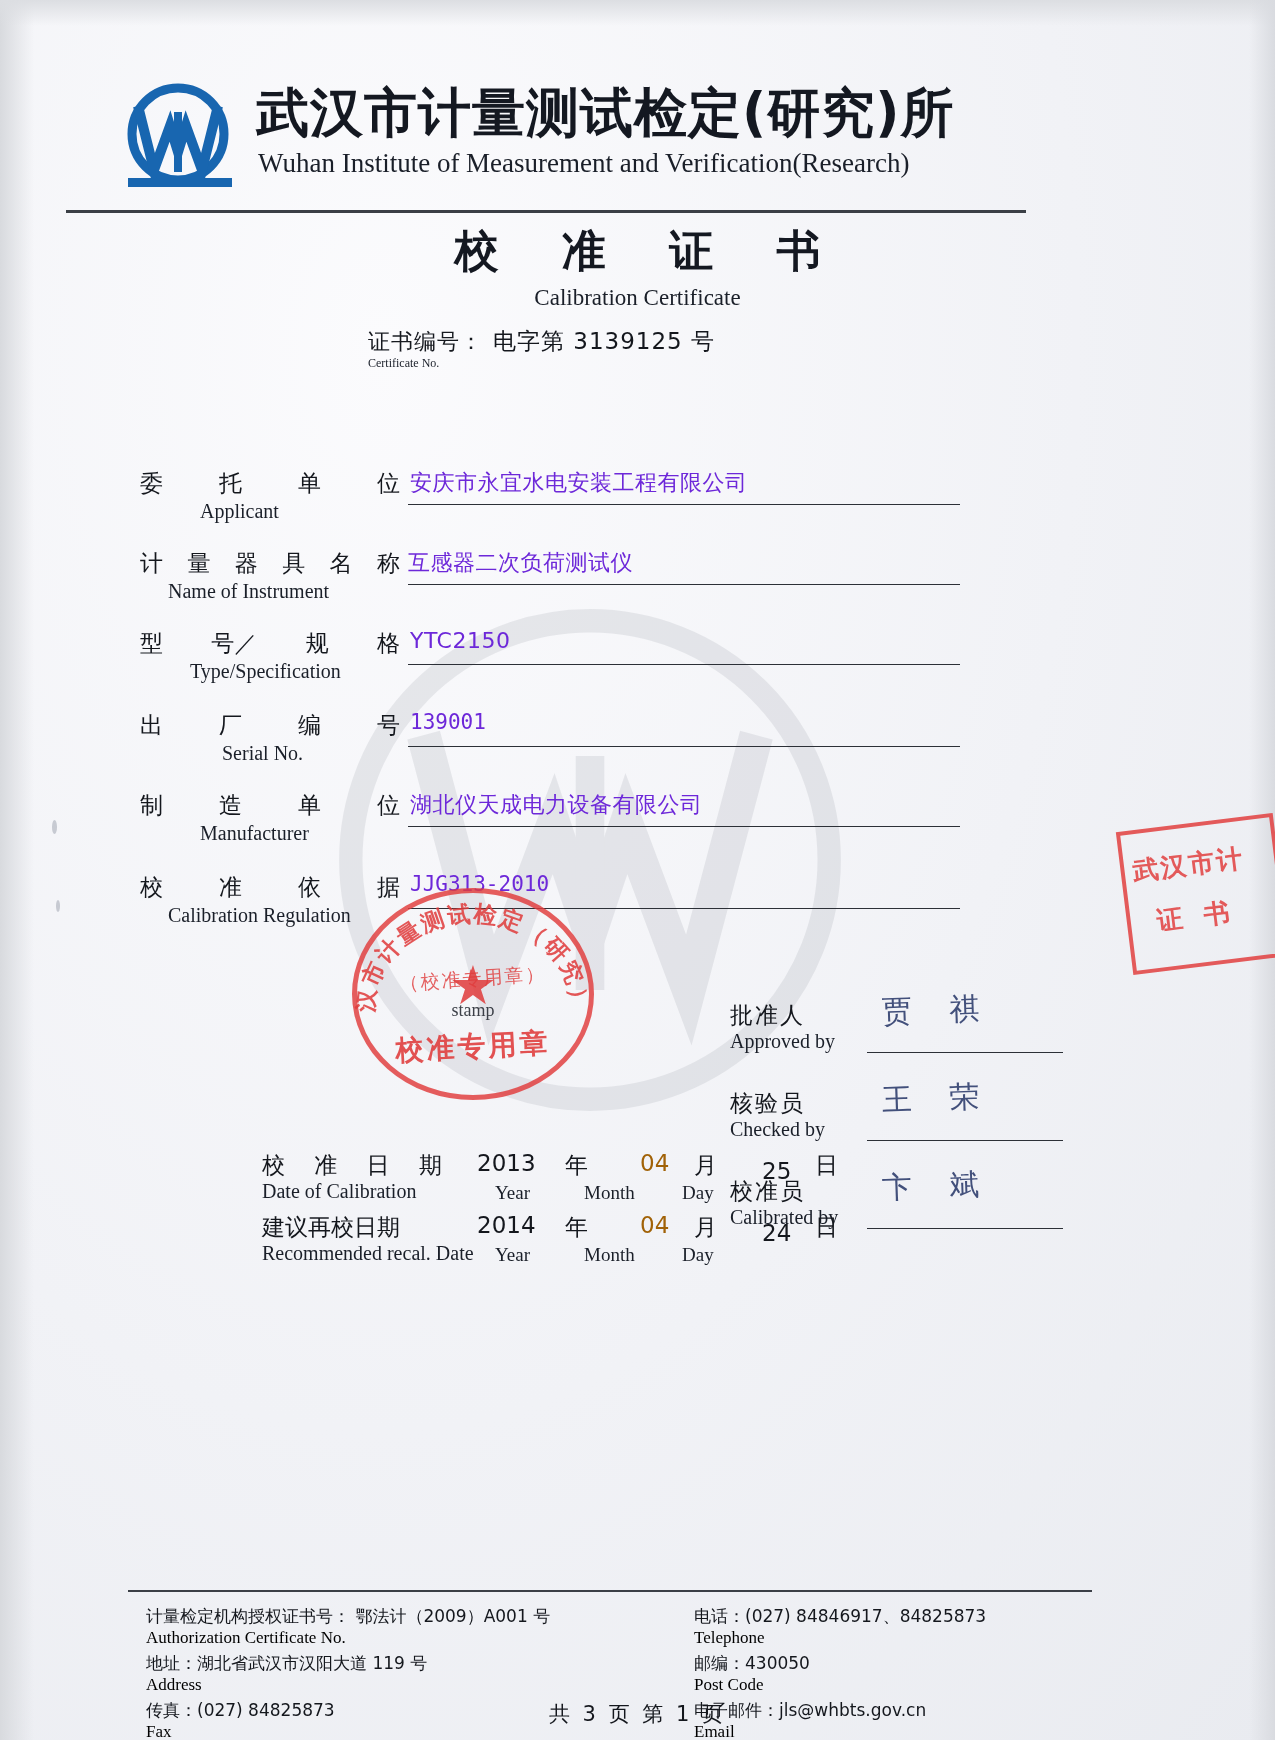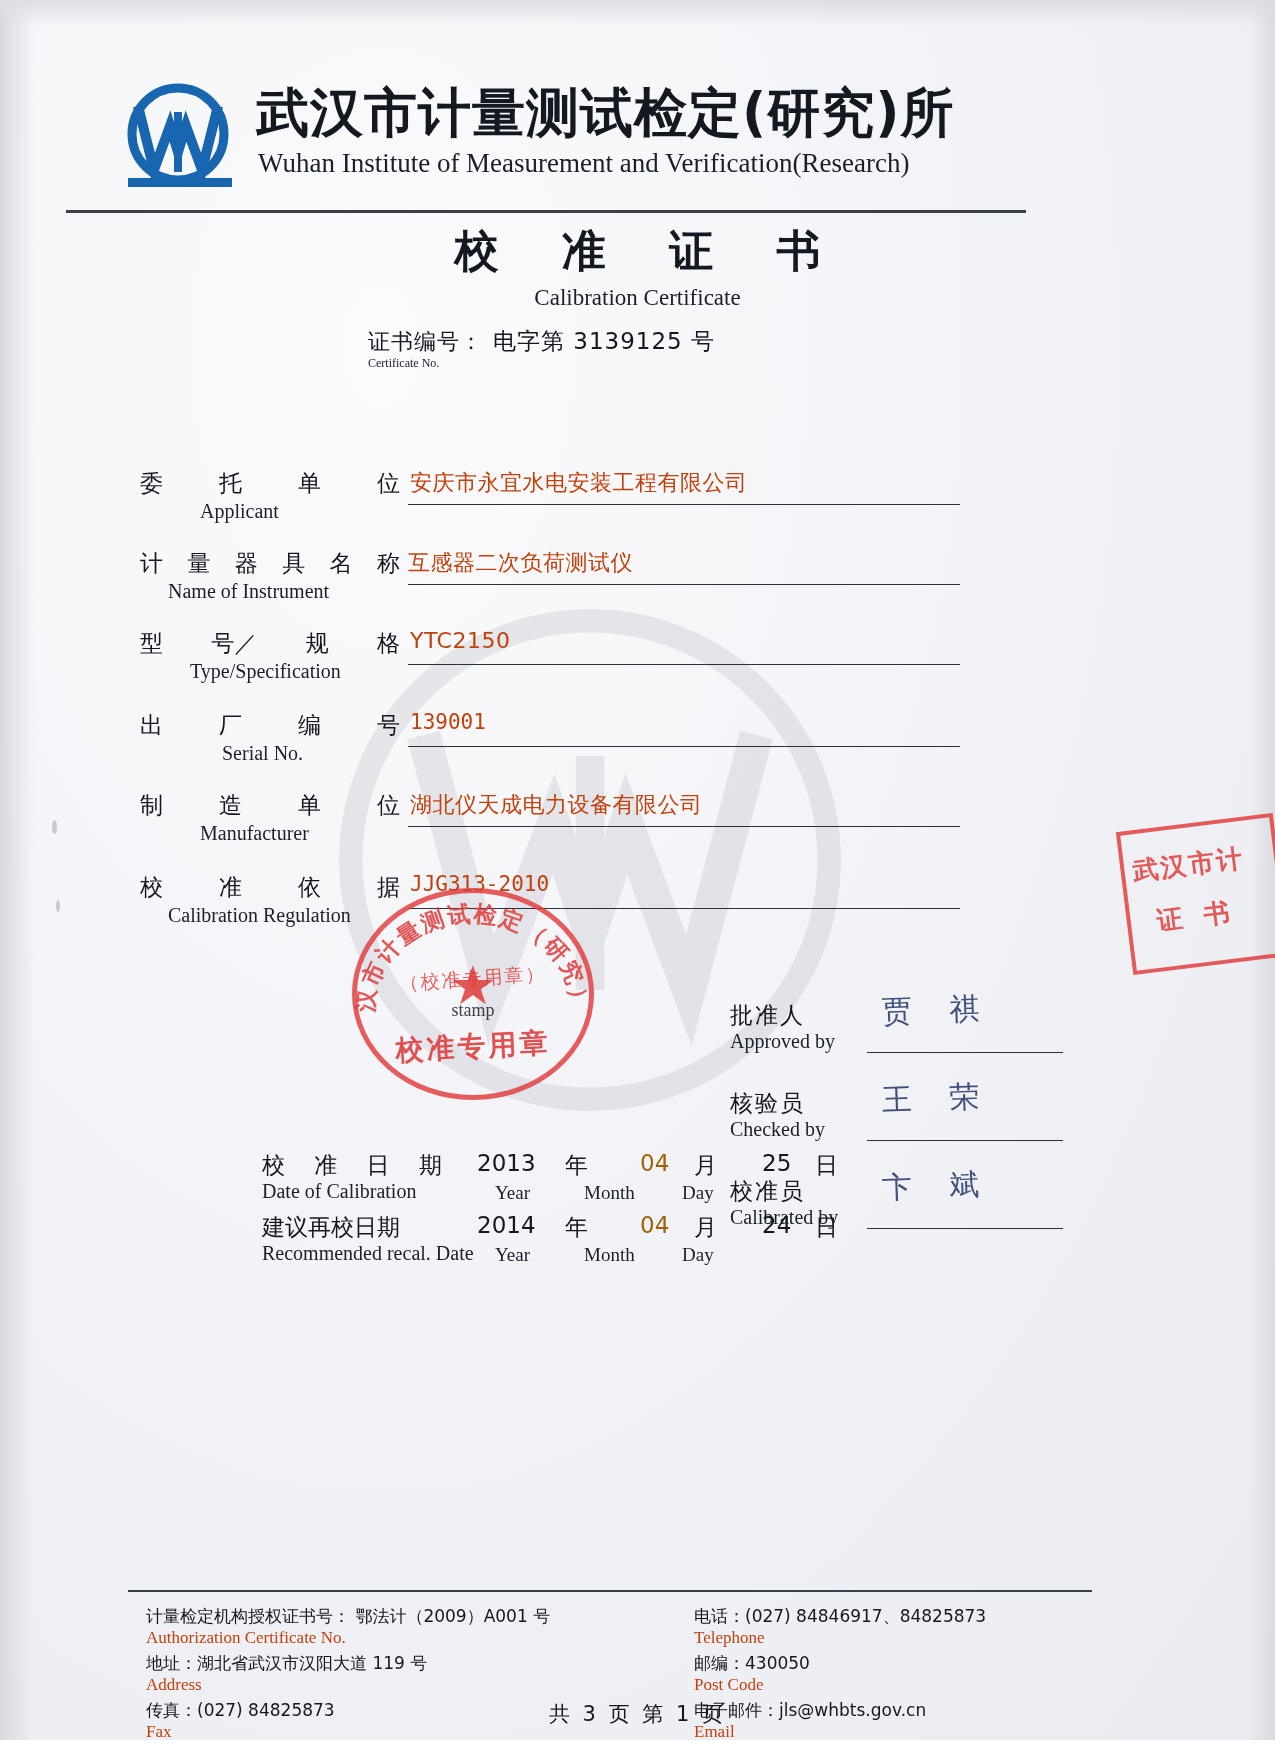--- a/index.html
+++ b/index.html
@@ -169,21 +169,21 @@
     font-size: 20px;
     color: #1a1f29;
     white-space: nowrap;
   }
   .field .val {
     position: absolute;
     left: 270px;
     top: 0px;
     font-family: "DejaVu Sans", sans-serif;
     font-size: 22px;
-    color: #c2410c;
+    color: #6d28d9;
     letter-spacing: 0.5px;
     white-space: nowrap;
   }
   .field .val.mono {
     font-family: "DejaVu Sans Mono", monospace;
     font-size: 21px;
     letter-spacing: 0px;
   }
   .field .line {
     position: absolute;
@@ -262,21 +262,21 @@
     font-size: 20px;
     color: #1a1f29;
     white-space: nowrap;
   }
   .d-year { position: absolute; left: 215px; top: 0px; font-family:"DejaVu Sans", sans-serif; font-size: 23px; color:#14171d;}
   .d-ycn { position: absolute; left: 303px; top: 0px; font-family:"DejaVu Sans", sans-serif; font-size: 23px; color:#14171d;}
   .d-yen { position: absolute; left: 233px; top: 32px; font-size: 19px; color:#1a1f29;text-align:center;}
   .d-month { position: absolute; left: 378px; top: 0px; font-family:"DejaVu Sans", sans-serif; font-size: 23px; color:#a16207;}
   .d-mcn { position: absolute; left: 432px; top: 0px; font-family:"DejaVu Sans", sans-serif; font-size: 23px; color:#14171d;}
   .d-men { position: absolute; left: 322px; top: 32px; font-size: 19px; color:#1a1f29;}
-  .d-day { position: absolute; left: 500px; top: 0px; font-family:"DejaVu Sans", sans-serif; font-size: 23px; color:#14171d;}
+  .d-day { position: absolute; left: 500px; top: 8px; font-family:"DejaVu Sans", sans-serif; font-size: 23px; color:#14171d;}
   .d-dcn { position: absolute; left: 553px; top: 0px; font-family:"DejaVu Sans", sans-serif; font-size: 23px; color:#14171d;}
   .d-den { position: absolute; left: 420px; top: 32px; font-size: 19px; color:#1a1f29;}
 
   
   .footer-rule {
     position: absolute;
     left: 128px;
     top: 1590px;
     width: 964px;
     height: 2px;
@@ -296,21 +296,21 @@
   }
   .fl-cn {
     font-family: "DejaVu Sans", sans-serif;
     font-size: 17px;
     color: #14171d;
     white-space: nowrap;
     line-height: 22px;
   }
   .fl-en {
     font-size: 17px;
-    color: #c2410c;
+    color: #000000;
     white-space: nowrap;
     line-height: 21px;
     margin-bottom: 4px;
   }
   .page-count {
     position: absolute;
     left: 0; right: 0;
     top: 1700px;
     text-align: center;
     font-family: "DejaVu Sans", sans-serif;

